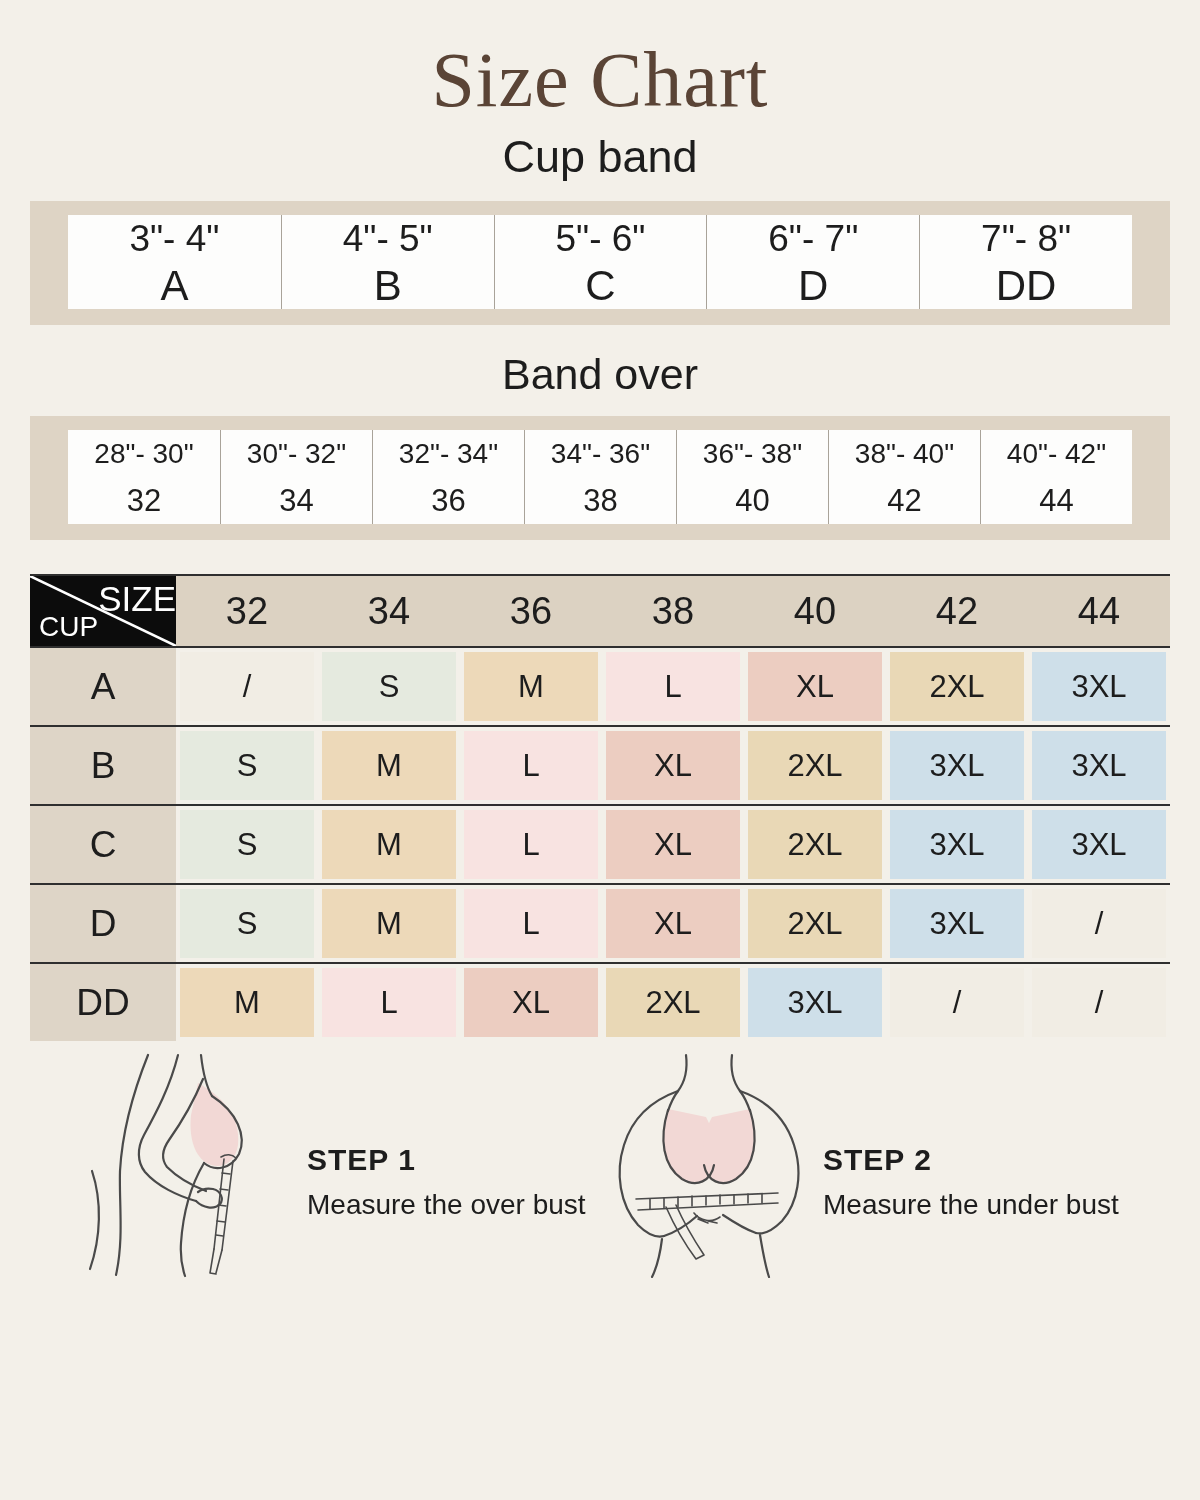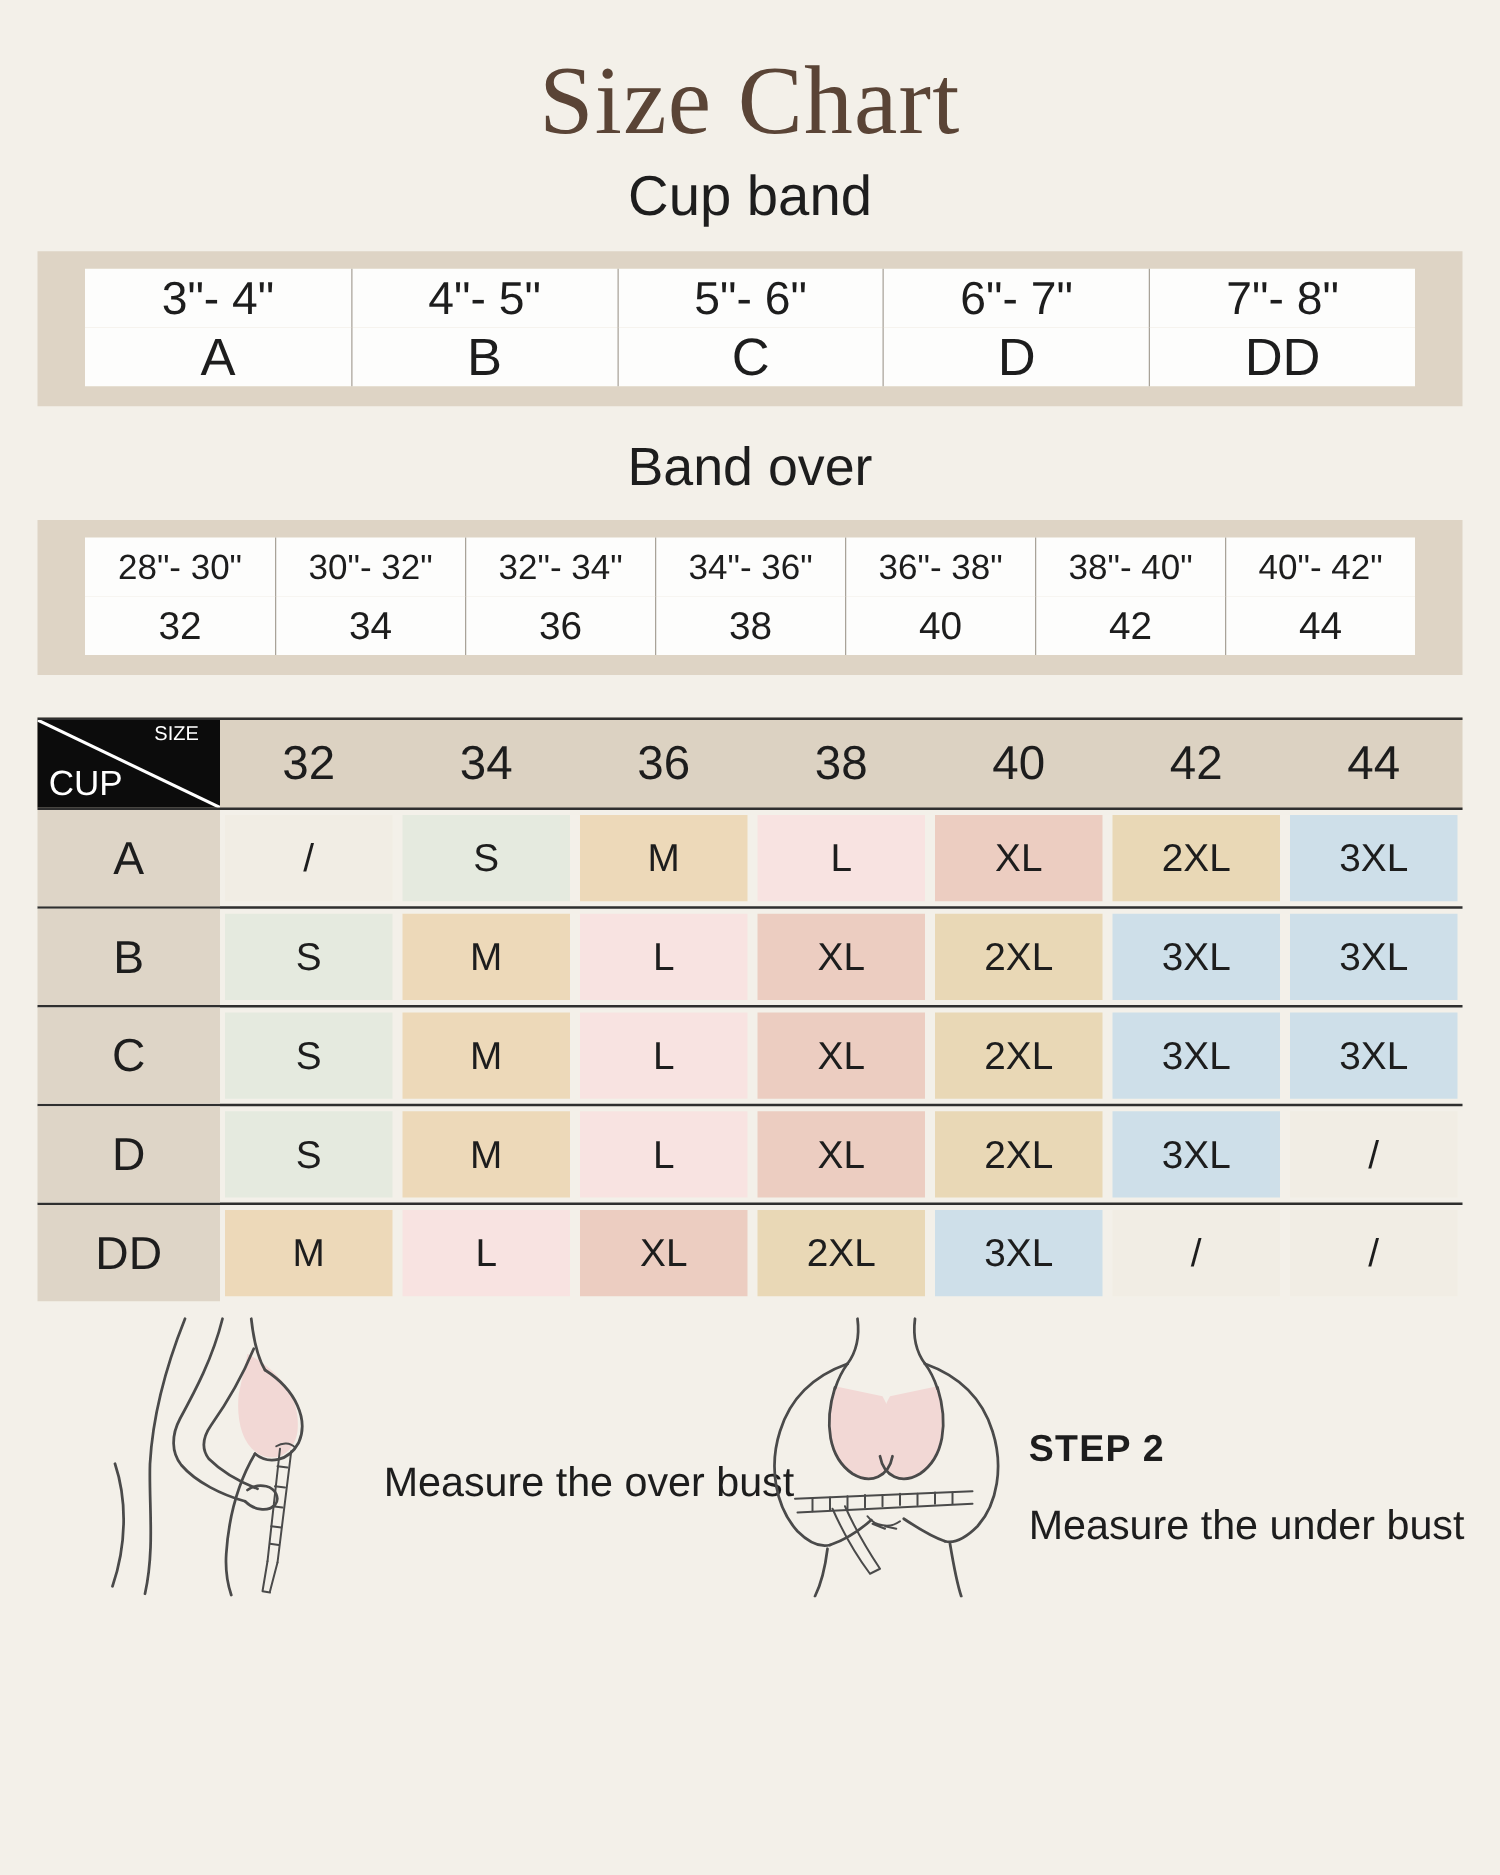--- a/index.html
+++ b/index.html
@@ -50,21 +50,21 @@
     display:flex;height:70px;
     background:var(--c-header_bg,#dcd2c2);
     border-top:2px solid var(--c-line_dark,#2f2f2f);
     border-bottom:2px solid var(--c-line_dark,#2f2f2f);
   }
   .m-corner{
     flex:0 0 146px;position:relative;
     background:var(--c-corner_black,#0c0c0c);color:#fff;
   }
   .m-corner svg{position:absolute;inset:0;width:100%;height:100%;}
-  .corner-size{position:absolute;top:3px;right:17px;font-size:16px;}
+  .corner-size{position:absolute;top:3px;right:0;font-size:35px;}
   .corner-cup{position:absolute;bottom:3px;left:9px;font-size:28px;}
   .m-cols{flex:1;display:flex;}
   .m-colhead{flex:1;display:flex;align-items:center;justify-content:center;font-size:38px;}
   .m-row{
     display:flex;height:77px;
     border-bottom:2px solid var(--c-line_dark,#2f2f2f);
   }
   .m-row:last-child{border-bottom:none;}
   .m-cup{
     flex:0 0 146px;display:flex;align-items:center;justify-content:center;
@@ -80,21 +80,21 @@
   .steps{display:flex;margin-top:12px;}
   .step{width:50%;display:flex;align-items:flex-start;box-sizing:border-box;}
   .step.first{padding-left:86px;}
   .step.second{padding-left:2px;}
   .fig{width:205px;height:225px;flex:0 0 auto;}
   .fig path{fill:none;stroke:var(--c-illus_stroke,#4a4a4a);stroke-width:2.2;stroke-linecap:round;stroke-linejoin:round;}
   .fig path.pink{fill:var(--c-illus_pink,#f2d8d5);stroke:none;}
   .fig path.thin{stroke-width:1.6;}
   .step-text{margin-top:90px;margin-left:16px;}
   .step-label{font-size:30px;font-weight:bold;letter-spacing:1px;}
-  .step-caption{font-size:33px;margin-top:24px;white-space:nowrap;}
+  .step-caption{font-size:28px;margin-top:12px;white-space:nowrap;}
 </style>
 </head>
 <body>
 
 <h1 class="title">Size Chart</h1>
 
 <h2 class="section-heading">Cup band</h2>
 
 <section class="panel">
   <div class="white-row cols-5">
@@ -233,20 +233,21 @@
       <path d="M118,110 C105,132 97,160 95,190 C94,205 96,214 99,223"></path>
       <path d="M92,2 C84,34 70,60 58,82 C51,95 51,109 59,119 C71,133 92,143 110,148"></path>
       <path d="M117,26 C107,50 95,70 83,87 C76,97 75,106 81,114 C92,125 107,133 120,138"></path>
       <path d="M110,148 C117,155 128,157 134,151 C138,146 135,138 127,136 C122,135 116,136 112,139"></path>
       <path class="thin" d="M135,104 C140,101 146,101 150,105"></path>
       <path class="thin" d="M138,106 L128,196 M147,108 L136,197"></path>
       <path class="thin" d="M136,120 l8,1 M134,136 l8,1 M132,152 l8,1 M131,168 l8,1 M130,182 l7,1"></path>
       <path class="thin" d="M128,196 L124,220 M136,197 L130,220 M124,220 L130,221"></path>
     </svg>
     <div class="step-text">
+      <div class="step-label">STEP 1</div>
       <div class="step-caption">Measure the over bust</div>
     </div>
   </div>
 
   <div class="step second">
     <svg class="fig" viewBox="0 0 205 225">
       <path class="pink" d="M66,56 C56,86 60,114 80,127 C96,136 110,128 113,112 C115,97 111,76 104,64 Z"></path>
       <path class="pink" d="M148,56 C158,86 154,114 134,127 C118,136 104,128 101,112 C99,97 103,76 110,64 Z"></path>
       <path d="M84,2 C86,18 82,30 76,38"></path>
       <path d="M130,2 C128,18 132,30 138,38"></path>

